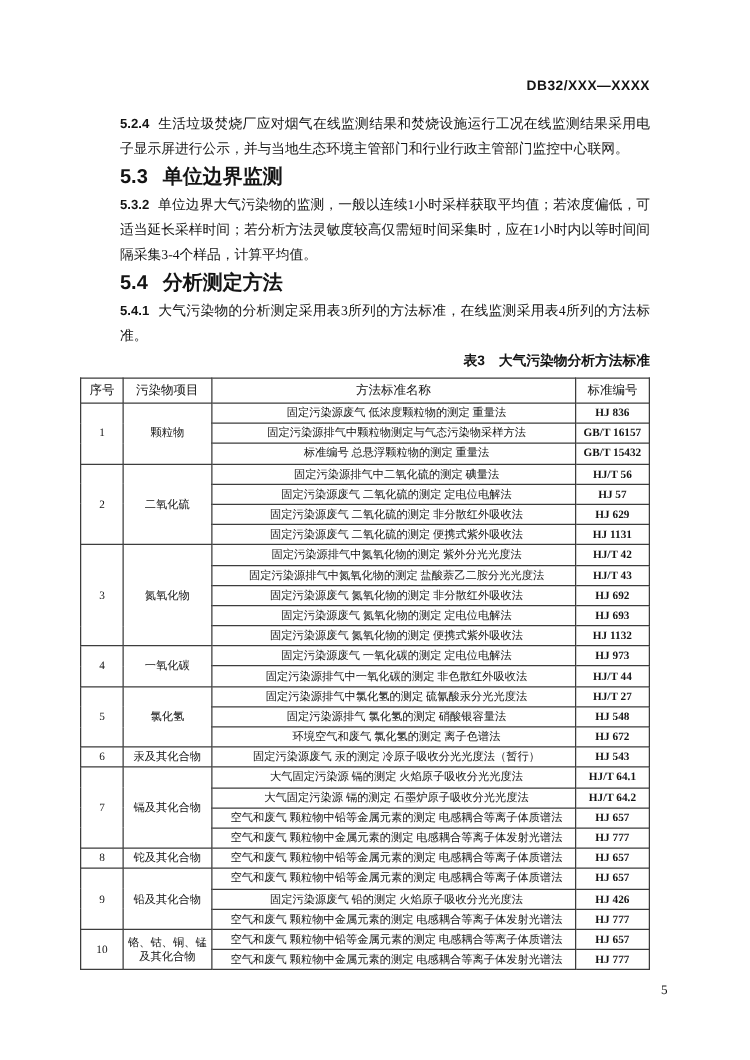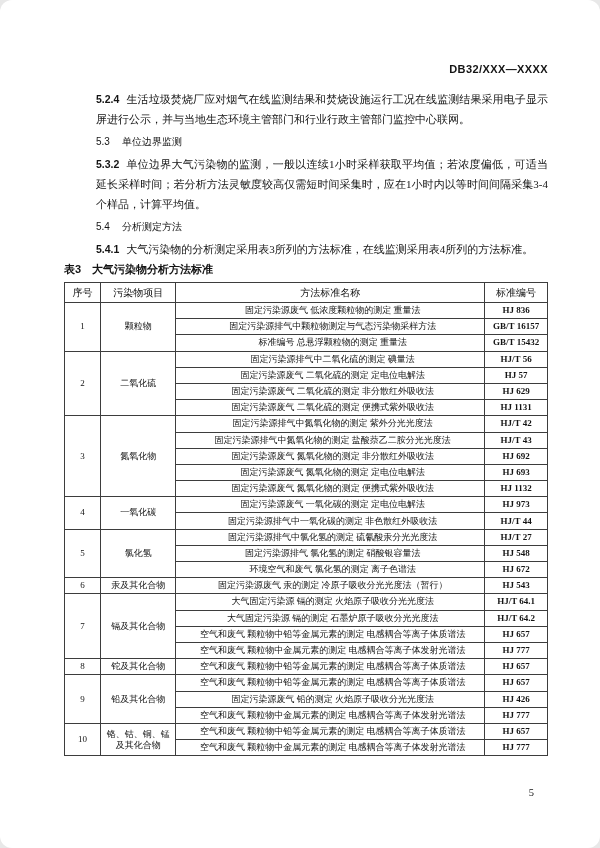--- a/index.html
+++ b/index.html
@@ -2,25 +2,24 @@
 <html lang="zh"><head>
 <meta charset="utf-8">
 <style>
   html, body { margin:0; padding:0; background:#e8e8e8; }
   .page {
     position: relative;
     width: 600px; height: 848px;
     margin: 0 auto;
     background: #ffffff;
     box-sizing: border-box;
-    padding: 63px 52px 0 64px;
+    padding: 63px 80px 0 64px;
     font-family: "Liberation Serif", "DejaVu Serif", serif;
     color: #141414;
     overflow: hidden;
-    border-radius: 12px;
   }
   .doc-code {
     text-align: right;
     font-family: "Liberation Sans", "DejaVu Sans", sans-serif;
     font-weight: 700;
     font-size: 11px;
     letter-spacing: 0.4px;
     line-height: 13px;
   }
   .body-sections { margin-top: 13px; margin-left: 32px; }
@@ -31,28 +30,28 @@
     margin: 0 0 2px 0;
   }
   .clause .num {
     font-family: "Liberation Sans", "DejaVu Sans", sans-serif;
     font-weight: 700;
     font-size: 10.5px;
     margin-right: 7px;
   }
   .heading {
     font-family: "Liberation Sans", "DejaVu Sans", sans-serif;
-    font-weight: 400;
-    font-size: 10px;
+    font-weight: 700;
+    font-size: 16px;
     line-height: 20px;
     margin: 3px 0 2px 0;
   }
   .heading .num { margin-right: 12px; }
   .table-title {
-    text-align: left;
+    text-align: right;
     font-family: "Liberation Sans", "DejaVu Sans", sans-serif;
     font-weight: 700;
     font-size: 11px;
     line-height: 14px;
     margin: 3px 0 6px 0;
   }
   table.std {
     border-collapse: collapse;
     width: 100%;
     table-layout: fixed;

